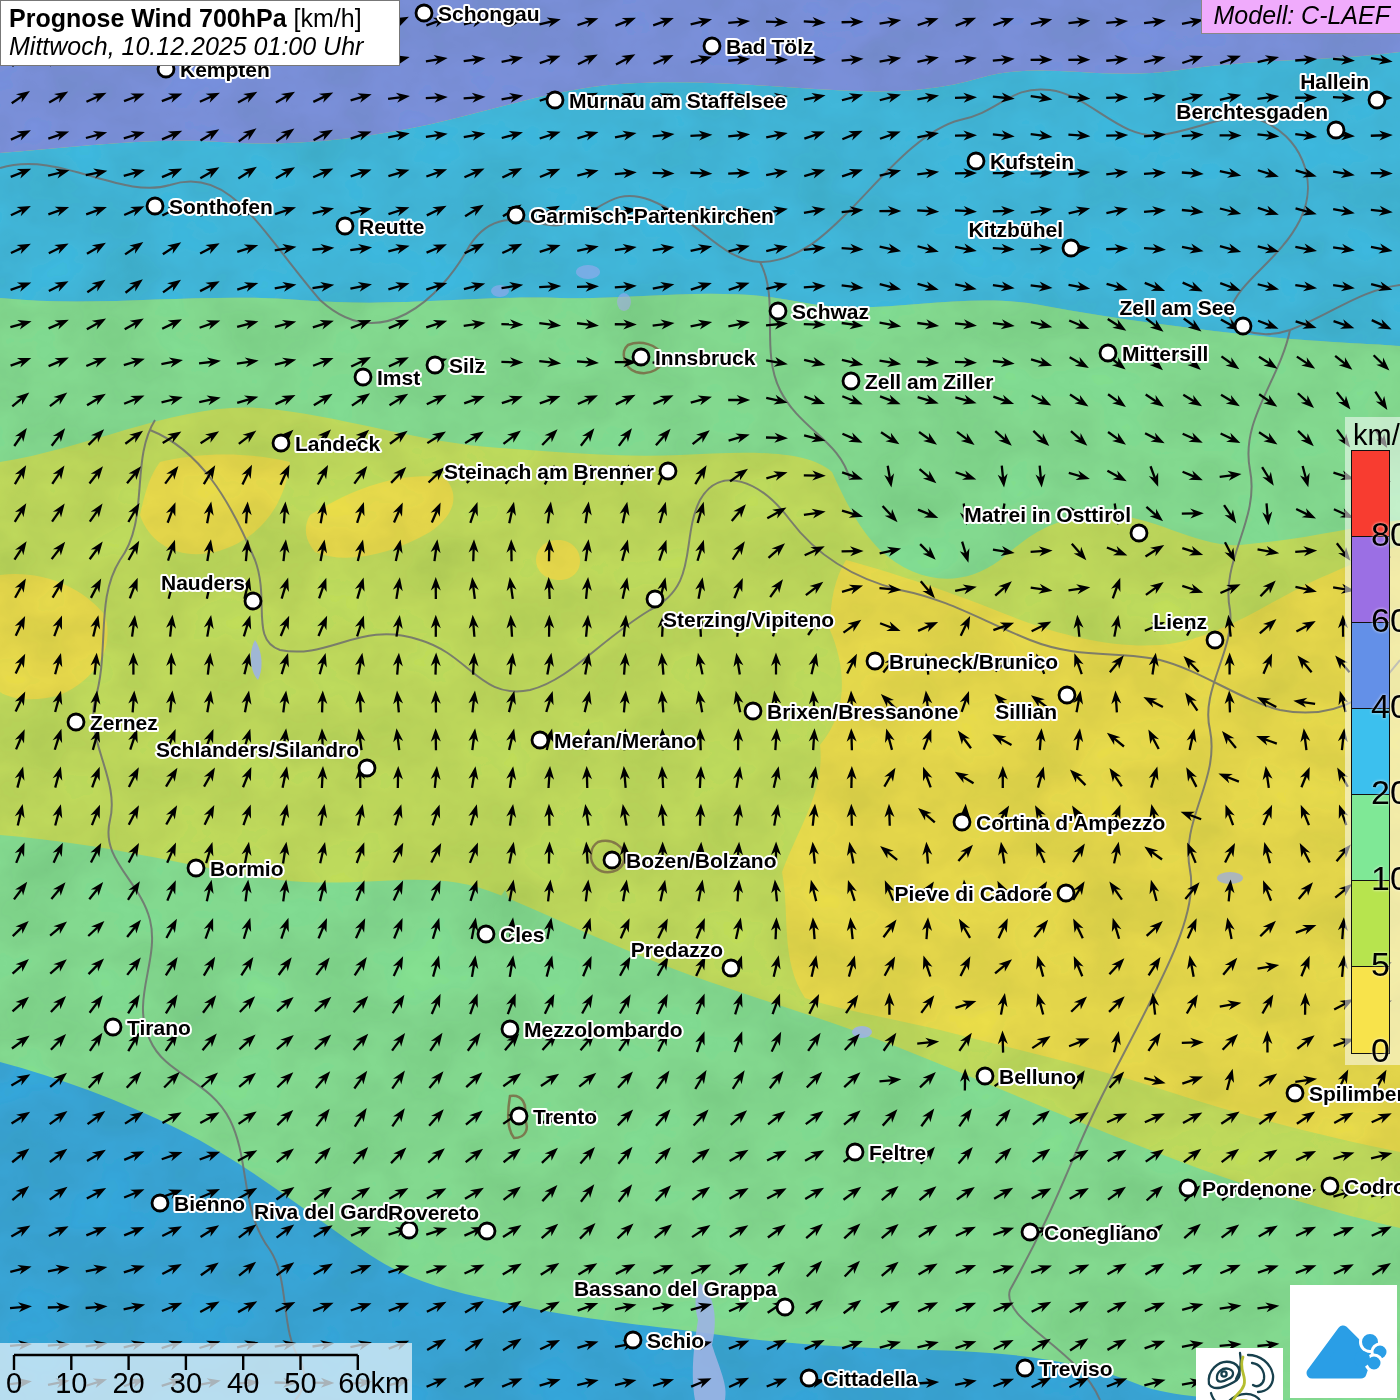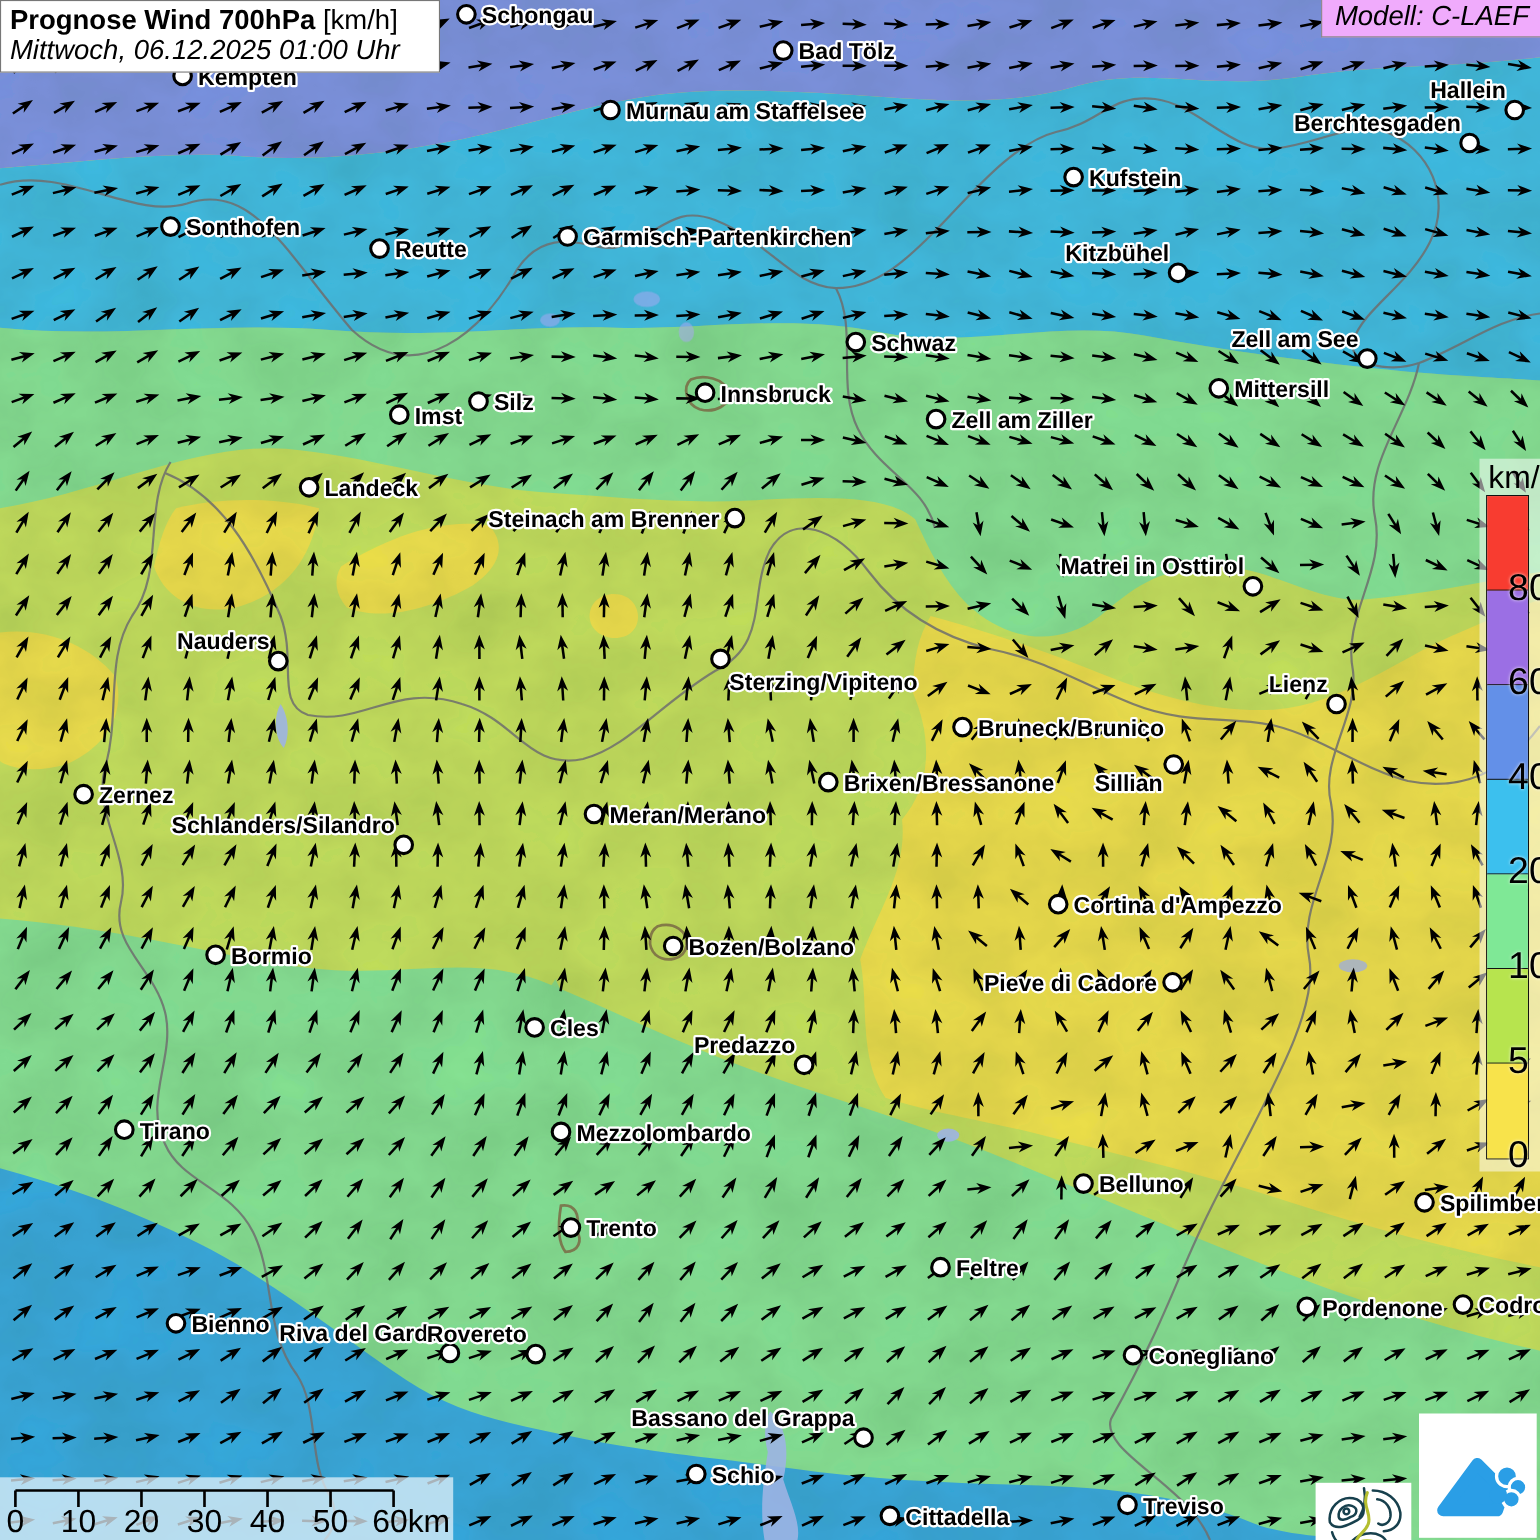--- a/index.html
+++ b/index.html
@@ -1573,21 +1573,21 @@
         <circle cx="809" cy="1378" r="8" fill="#fff" stroke="#000" stroke-width="2.8"></circle>
         <text x="823" y="1386" text-anchor="start" font-size="21" font-weight="bold" fill="#000" style="paint-order:stroke;stroke:#ffffff;stroke-width:4px;stroke-linejoin:round">Cittadella</text>
       </g>
   </svg>
 
   <div class="title-box">
     <div class="t1">
       <span class="b">Prognose Wind 700hPa</span>
       <span>[km/h]</span>
     </div>
-    <div class="t2">Mittwoch, 06.12.2025 01:00 Uhr</div>
+    <div class="t2">Mittwoch, 10.12.2025 01:00 Uhr</div>
   </div>
 
   <div class="model-box">Modell: C-LAEF</div>
 
   <div class="legend">
     <div class="legend-unit">km/h</div>
     <div class="legend-bar" id="legend-bar">
         <div class="seg" style="background: rgb(248, 60, 48);"></div>
         <div class="seg" style="background: rgb(155, 111, 228);"></div>
         <div class="seg" style="background: rgb(99, 144, 232);"></div>

